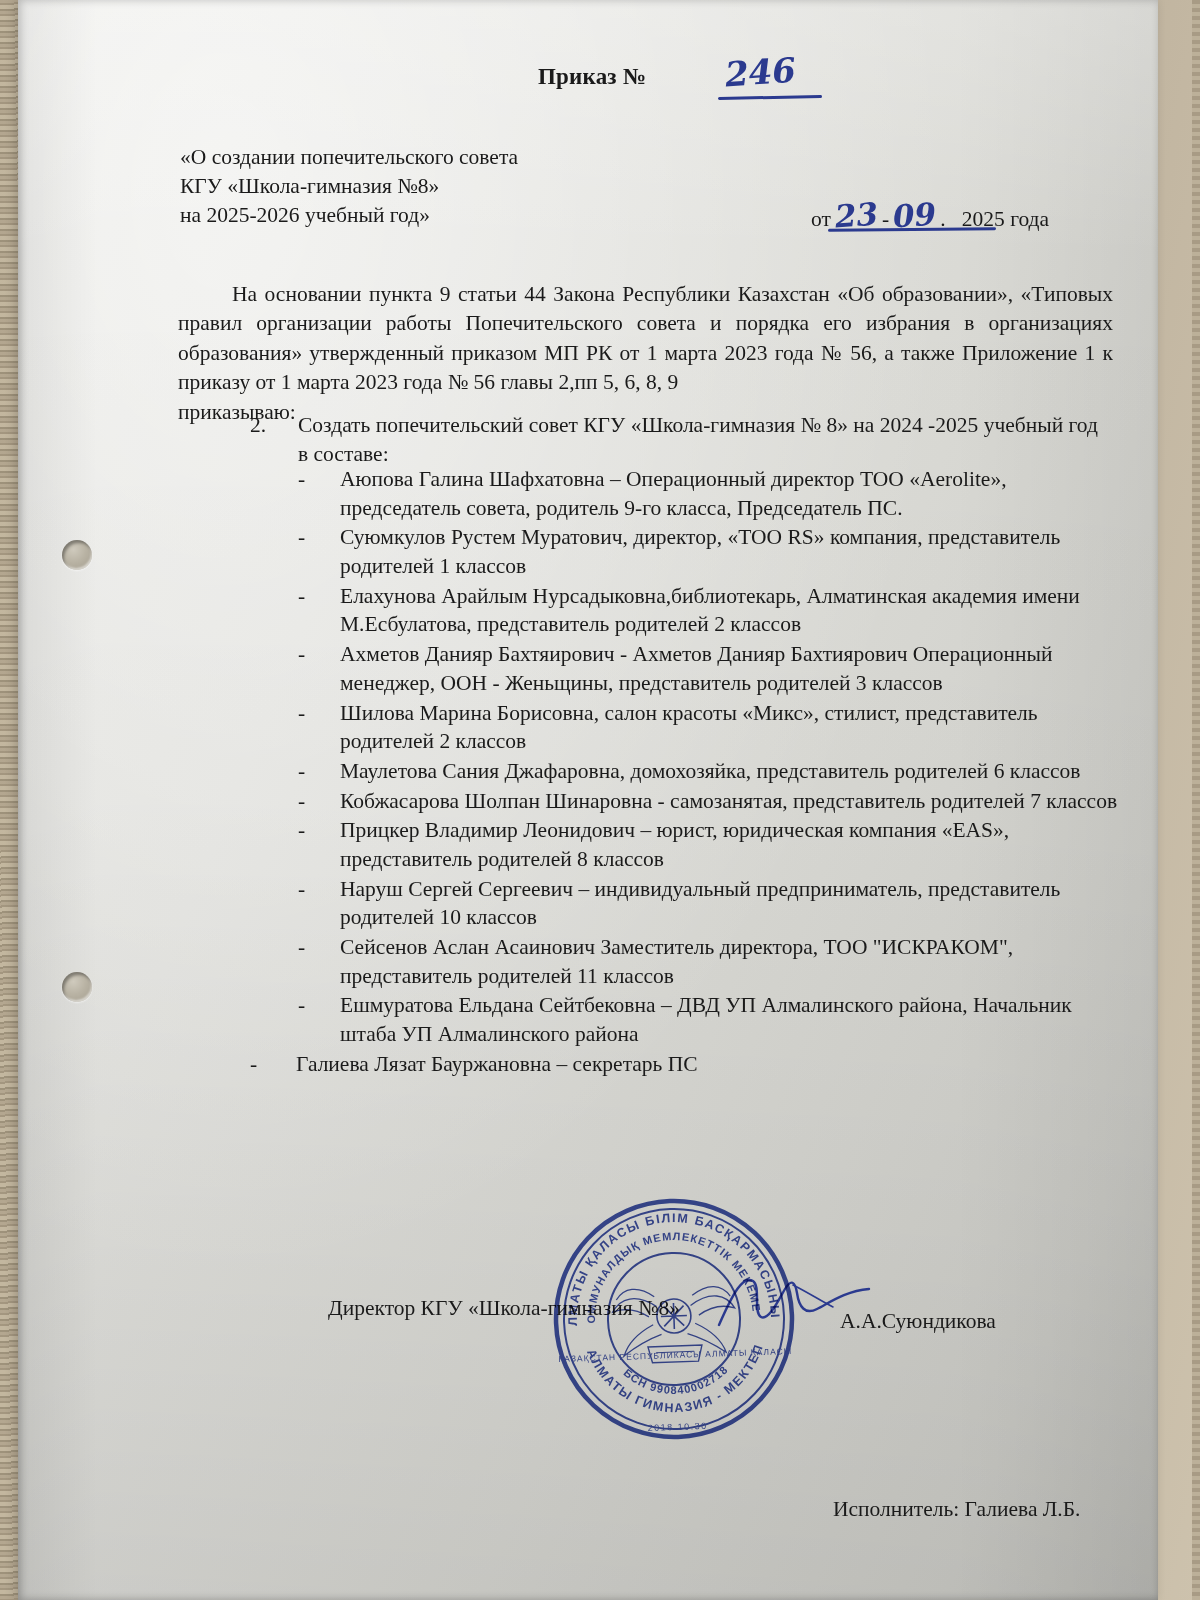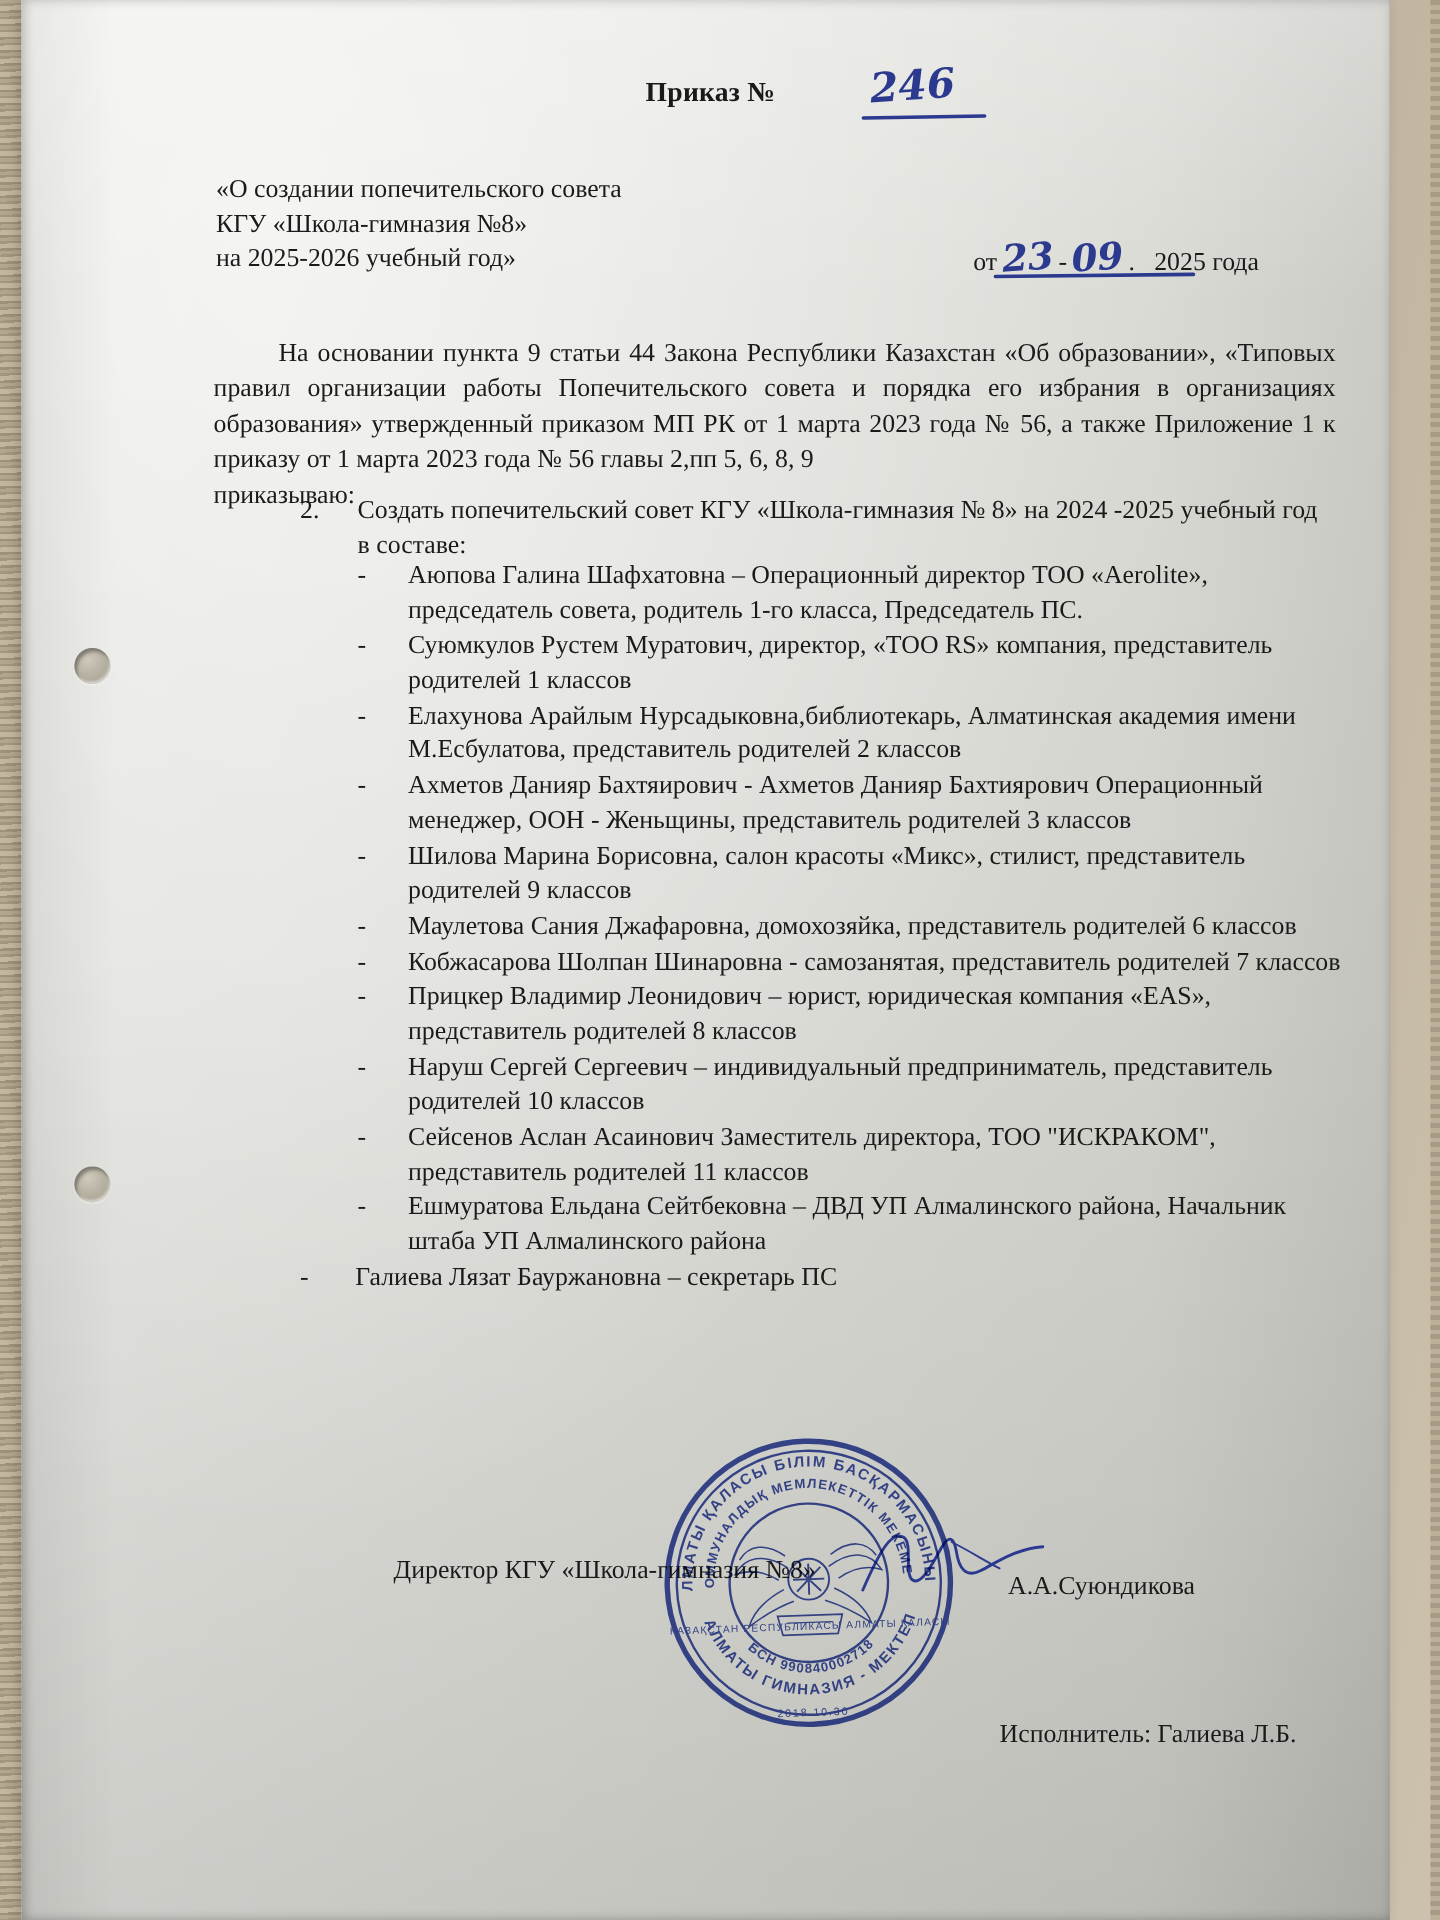--- a/index.html
+++ b/index.html
@@ -192,21 +192,21 @@
   #signature-row {
     position: absolute;
     left: 310px; top: 1295px;
     width: 700px;
   }
   #signature-role { position: absolute; left: 0; top: 0; white-space: nowrap; }
   #signature-name { position: absolute; left: 512px; top: 13px; white-space: nowrap; }
 
   #executor {
     position: absolute;
-    left: 815px; top: 1432px;
+    left: 815px; top: 1496px;
     white-space: nowrap;
   }
 
   
   #pen-signature {
     position: absolute;
     left: 695px; top: 1255px;
     width: 160px; height: 90px;
     pointer-events: none;
   }
@@ -255,25 +255,25 @@
       <div id="preamble"><span class="indent"></span><span>На основании пункта 9 статьи 44 Закона Республики Казахстан «Об образовании», «Типовых правил организации работы Попечительского совета и порядка его избрания в организациях образования» утвержденный  приказом МП РК от 1 марта 2023 года № 56, а также Приложение 1 к приказу от 1 марта 2023 года № 56 главы 2,пп 5, 6, 8, 9</span>
         <span class="order">приказываю:</span>
       </div>
 
       <div id="clause">
         <span class="num">2.</span>
         <span class="body">Создать попечительский совет КГУ «Школа-гимназия № 8» на 2024 -2025 учебный год в составе:</span>
       </div>
 
       <ul id="members">
-        <li>Аюпова Галина Шафхатовна – Операционный директор ТОО «Aerolite», председатель совета, родитель 1-го класса, Председатель ПС.</li>
+        <li>Аюпова Галина Шафхатовна – Операционный директор ТОО «Aerolite», председатель совета, родитель 9-го класса, Председатель ПС.</li>
         <li>Суюмкулов Рустем Муратович,     директор, «ТОО RS» компания, представитель родителей 1 классов</li>
         <li>Елахунова Арайлым Нурсадыковна,библиотекарь, Алматинская академия имени М.Есбулатова, представитель родителей 2 классов</li>
         <li>Ахметов Данияр Бахтяирович -  Ахметов Данияр Бахтиярович  Операционный менеджер, ООН - Женьщины, представитель родителей 3 классов</li>
-        <li>Шилова Марина Борисовна, салон красоты «Микс», стилист, представитель родителей 9 классов</li>
+        <li>Шилова Марина Борисовна, салон красоты «Микс», стилист, представитель родителей 2 классов</li>
         <li>Маулетова Сания Джафаровна, домохозяйка, представитель родителей 6 классов</li>
         <li>Кобжасарова Шолпан Шинаровна  - самозанятая,  представитель родителей 7 классов</li>
         <li>Прицкер Владимир Леонидович – юрист, юридическая компания «EAS», представитель родителей 8 классов</li>
         <li>Наруш Сергей Сергеевич – индивидуальный предприниматель, представитель родителей 10 классов</li>
         <li>Сейсенов Аслан Асаинович    Заместитель директора, ТОО "ИСКРАКОМ", представитель родителей 11 классов</li>
         <li>Ешмуратова Ельдана Сейтбековна – ДВД  УП  Алмалинского района, Начальник штаба УП    Алмалинского района</li>
         <li class="outdent">Галиева Лязат Бауржановна – секретарь ПС</li>
       </ul>
 
       <div id="signature-row">

